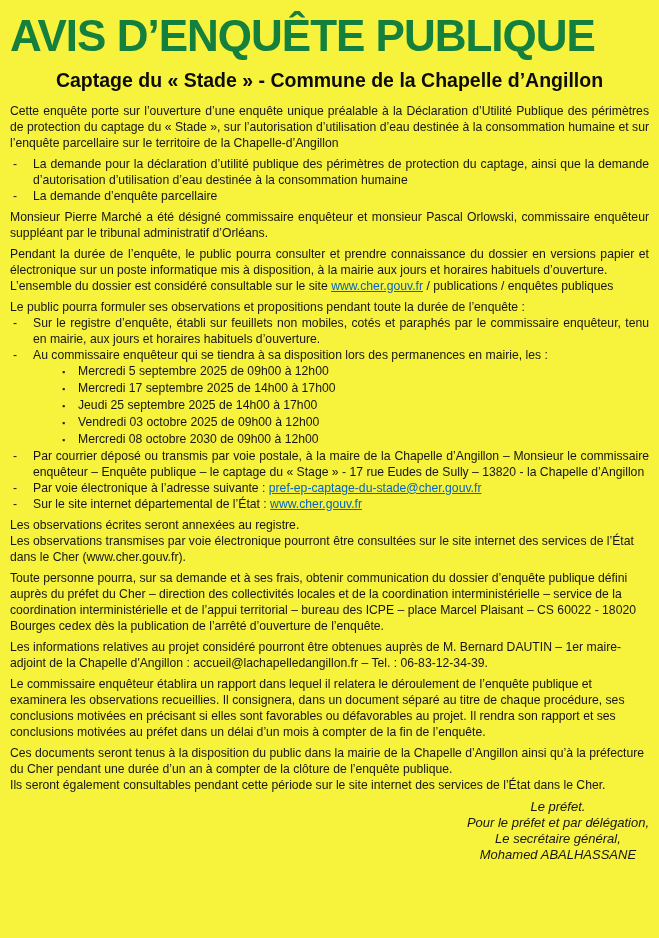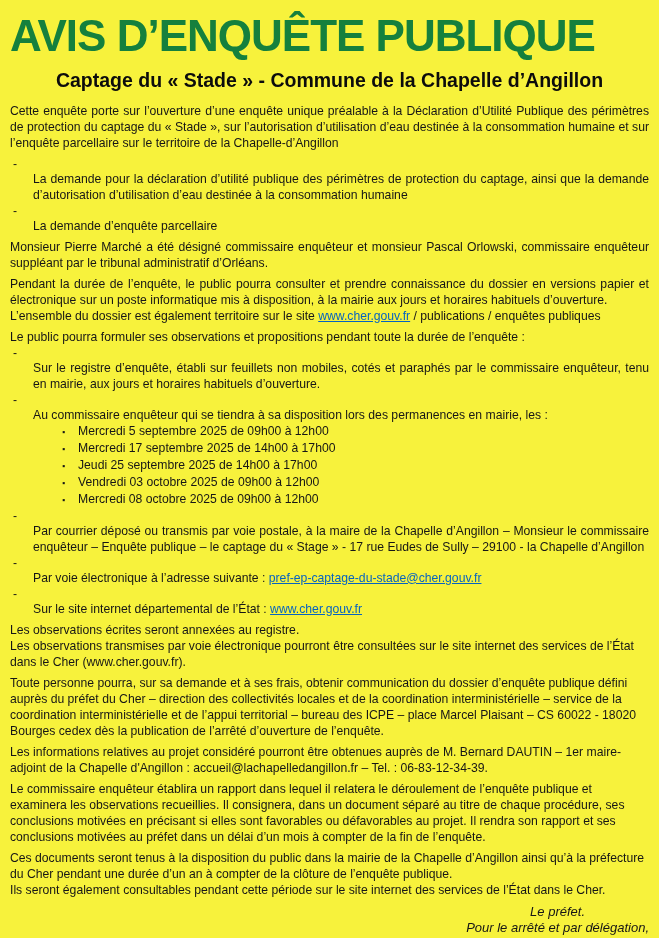--- a/index.html
+++ b/index.html
@@ -39,21 +39,21 @@
     margin-top: 11px;
     font-size: 12.2px;
     line-height: 16px;
   }
   .p { margin: 0 0 5px 0; }
   .just { text-align: justify; }
 
   
   .li { display: flex; }
   .mk { flex: none; width: 20px; padding-left: 3px; }
-  .lt { flex: 1; text-align: justify; margin-top: 15px; }
+  .lt { flex: 1; text-align: justify; }
 
   
   .sli { display: flex; margin-left: 52px; }
   .smk { flex: none; width: 16px; font-size: 8.5px; line-height: 16px; padding-top: 1px; }
   .st { flex: 1; }
 
   a.doclink, .doclink {
     color: var(--link);
     text-decoration: underline;
     cursor: pointer;
@@ -92,21 +92,21 @@
       <div class="li">
         <span class="mk">-</span>
         <div class="lt">La demande d’enquête parcellaire</div>
       </div>
     </div>
 
     <div class="p just">Monsieur Pierre Marché a été désigné commissaire enquêteur et monsieur Pascal Orlowski, commissaire enquêteur suppléant par le tribunal administratif d’Orléans.</div>
 
     <div class="p">
       <div class="just">Pendant la durée de l’enquête, le public pourra consulter et prendre connaissance du dossier en versions papier et électronique sur un poste informatique mis à disposition, à la mairie aux jours et horaires habituels d’ouverture.</div>
-      <div><span>L’ensemble du dossier est également territoire sur le site </span><a class="doclink">www.cher.gouv.fr</a><span> / publications / enquêtes publiques</span></div>
+      <div><span>L’ensemble du dossier est considéré consultable sur le site </span><a class="doclink">www.cher.gouv.fr</a><span> / publications / enquêtes publiques</span></div>
     </div>
 
     <div class="p">
       <div>Le public pourra formuler ses observations et propositions pendant toute la durée de l’enquête :</div>
 
       <div class="li">
         <span class="mk">-</span>
         <div class="lt">Sur le registre d’enquête, établi sur feuillets non mobiles, cotés et paraphés par le commissaire enquêteur, tenu en mairie, aux jours et horaires habituels d’ouverture.</div>
       </div>
 
@@ -126,26 +126,26 @@
       <div class="sli">
         <span class="smk">▪</span>
         <div class="st">Jeudi 25 septembre 2025 de 14h00 à 17h00</div>
       </div>
       <div class="sli">
         <span class="smk">▪</span>
         <div class="st">Vendredi 03 octobre 2025 de 09h00 à 12h00</div>
       </div>
       <div class="sli">
         <span class="smk">▪</span>
-        <div class="st">Mercredi 08 octobre 2025 de 09h00 à 12h00</div>
+        <div class="st">Mercredi 08 octobre 2030 de 09h00 à 12h00</div>
       </div>
 
       <div class="li">
         <span class="mk">-</span>
-        <div class="lt">Par courrier déposé ou transmis par voie postale, à la maire de la Chapelle d’Angillon – Monsieur le commissaire enquêteur – Enquête publique – le captage du « Stage » - 17 rue Eudes de Sully – 29100 - la Chapelle d’Angillon</div>
+        <div class="lt">Par courrier déposé ou transmis par voie postale, à la maire de la Chapelle d’Angillon – Monsieur le commissaire enquêteur – Enquête publique – le captage du « Stage » - 17 rue Eudes de Sully – 13820 - la Chapelle d’Angillon</div>
       </div>
 
       <div class="li">
         <span class="mk">-</span>
         <div class="lt"><span>Par voie électronique à l’adresse suivante : </span><a class="doclink">pref-ep-captage-du-stade@cher.gouv.fr</a></div>
       </div>
 
       <div class="li">
         <span class="mk">-</span>
         <div class="lt"><span>Sur le site internet départemental de l’État : </span><a class="doclink">www.cher.gouv.fr</a></div>
@@ -164,20 +164,20 @@
     <div class="p">Le commissaire enquêteur établira un rapport dans lequel il relatera le déroulement de l’enquête publique et examinera les observations recueillies. Il consignera, dans un document séparé au titre de chaque procédure, ses conclusions motivées en précisant si elles sont favorables ou défavorables au projet. Il rendra son rapport et ses conclusions motivées au préfet dans un délai d’un mois à compter de la fin de l’enquête.</div>
 
     <div class="p">
       <div>Ces documents seront tenus à la disposition du public dans la mairie de la Chapelle d’Angillon ainsi qu’à la préfecture du Cher pendant une durée d’un an à compter de la clôture de l’enquête publique.</div>
       <div>Ils seront également consultables pendant cette période sur le site internet des services de l’État dans le Cher.</div>
     </div>
 
     <div class="sig-wrap">
       <div class="sig">
         <div>Le préfet.</div>
-        <div>Pour le arrêté et par délégation,</div>
+        <div>Pour le préfet et par délégation,</div>
         <div>Le secrétaire général,</div>
         <div>Mohamed ABALHASSANE</div>
       </div>
     </div>
 
   </div>
 </div>
 
 </body></html>

